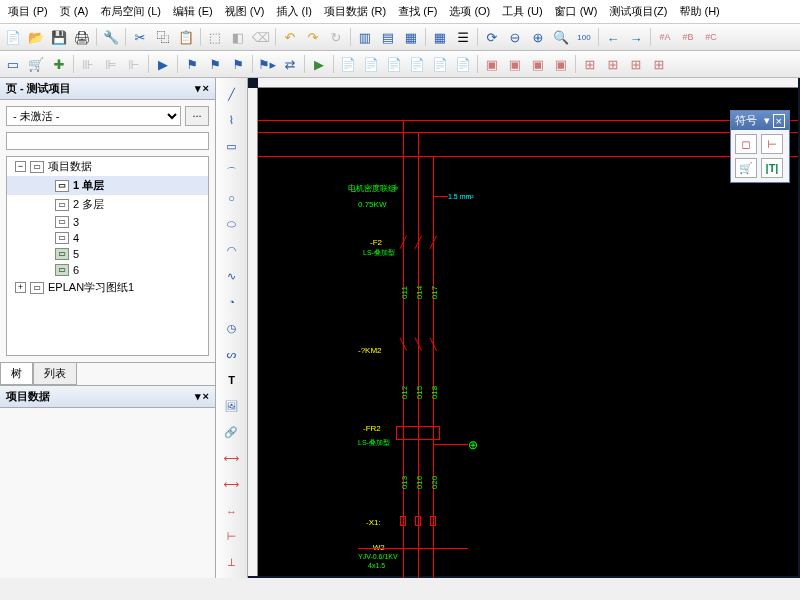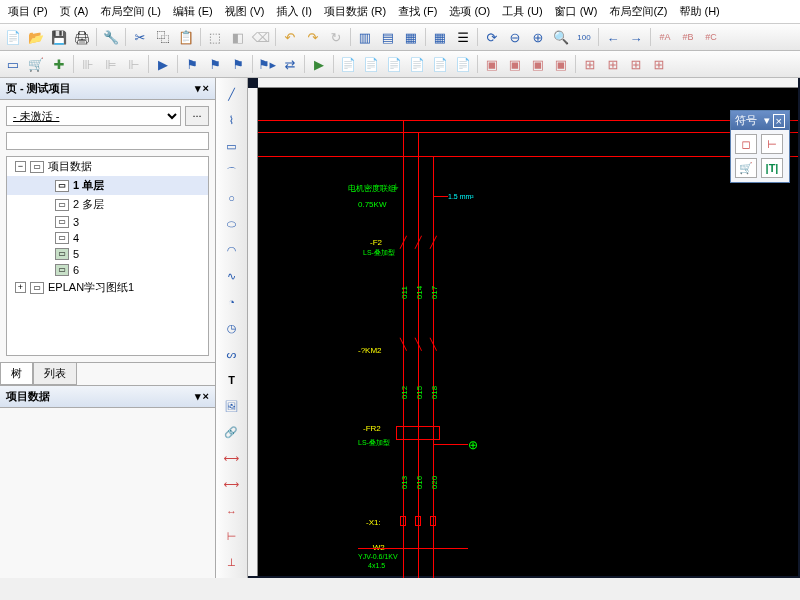--- a/index.html
+++ b/index.html
@@ -9,21 +9,21 @@
 .toolbar { background: linear-gradient(#fdfdfd,#e8e8e8); border-bottom: 1px solid #bbb; padding: 2px; display: flex; gap: 1px; align-items: center; flex-wrap: nowrap; overflow: hidden; }
 .tbtn { width: 22px; height: 22px; border: 1px solid transparent; display: flex; align-items: center; justify-content: center; cursor: pointer; font-size: 13px; }
 .sep { width: 1px; height: 18px; background: #ccc; margin: 0 2px; }
 .main { display: flex; height: calc(100% - 100px); }
 .sidebar { width: 216px; background: #f8f8f8; border-right: 1px solid #aaa; display: flex; flex-direction: column; }
 .panel-title { background: linear-gradient(#f0f4fa,#d8e2f0); border-bottom: 1px solid #aaa; padding: 3px 6px; font-weight: bold; display: flex; justify-content: space-between; align-items: center; }
 .panel-body { padding: 6px; }
 .lbl { margin: 4px 0 2px; }
 select, input[type=text] { width: 100%; border: 1px solid #aaa; padding: 2px; background: #fff; }
 .filter-row { display: flex; gap: 4px; align-items: center; margin-bottom: 6px; }
-.filter-row select { flex: 1; text-decoration: underline; }
+.filter-row select { flex: 1; }
 .dots { width: 24px; height: 20px; border: 1px solid #aaa; background: #f0f0f0; text-align: center; cursor: pointer; }
 .tree { border: 1px solid #aaa; background: #fff; margin-top: 6px; height: 200px; overflow: auto; }
 .tree-item { padding: 2px 4px 2px 20px; cursor: pointer; display: flex; align-items: center; gap: 4px; }
 .tree-item.l1 { padding-left: 8px; }
 .tree-item.l3 { padding-left: 48px; }
 .tree-item.sel { background: #e0e8f8; font-weight: bold; }
 .ticon { width: 14px; height: 12px; border: 1px solid #888; background: #fff; display: inline-block; font-size: 8px; text-align: center; line-height: 10px; }
 .ticon.g { background: #c8e0c8; }
 .tabs { display: flex; border-top: 1px solid #aaa; }
 .tab { padding: 3px 10px; border: 1px solid #aaa; border-top: none; background: #eee; cursor: pointer; }
@@ -55,21 +55,21 @@
   <span>页 (A)</span>
   <span>布局空间 (L)</span>
   <span>编辑 (E)</span>
   <span>视图 (V)</span>
   <span>插入 (I)</span>
   <span>项目数据 (R)</span>
   <span>查找 (F)</span>
   <span>选项 (O)</span>
   <span>工具 (U)</span>
   <span>窗口 (W)</span>
-  <span>布局空间(Z)</span>
+  <span>测试项目(Z)</span>
   <span>帮助 (H)</span>
 </div>
 
 <div class="toolbar">
   <div class="tbtn">📄</div>
   <div class="tbtn" style="color:#d9a23a">📂</div>
   <div class="tbtn" style="color:#2a5db0">💾</div>
   <div class="tbtn">🖨</div>
   <div class="sep"></div>
   <div class="tbtn" style="color:#d9a23a">🔧</div>

